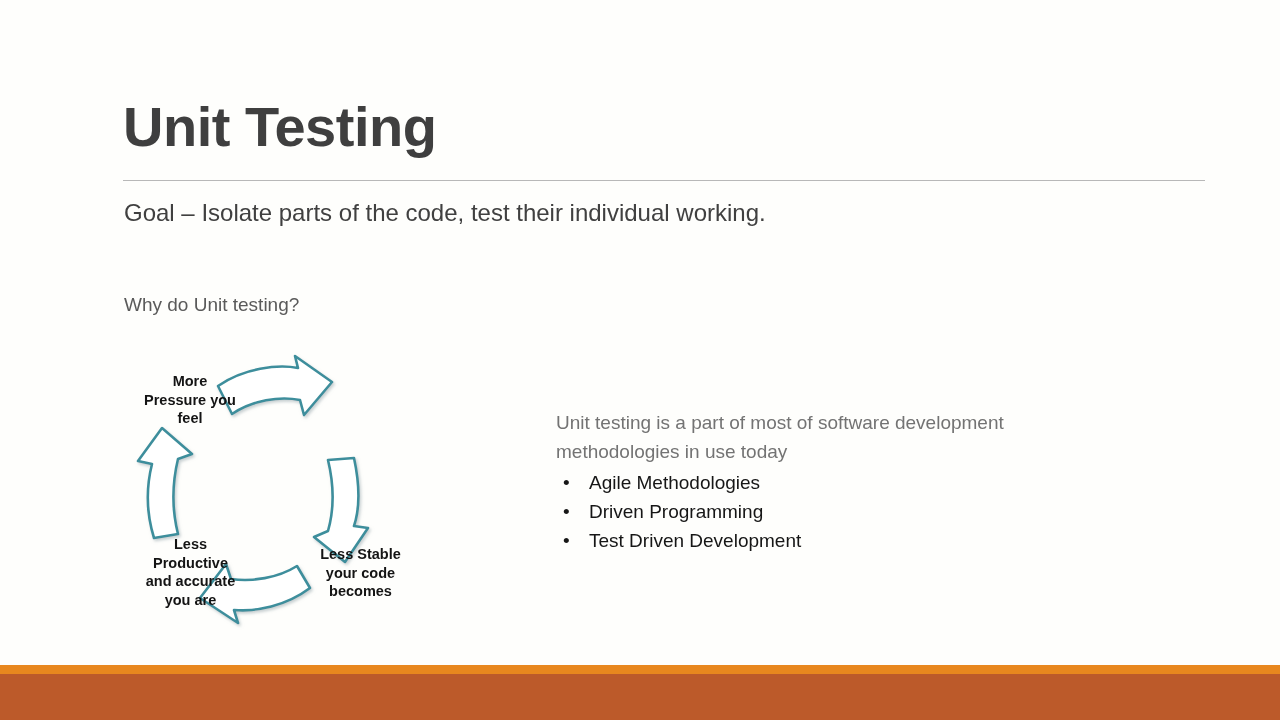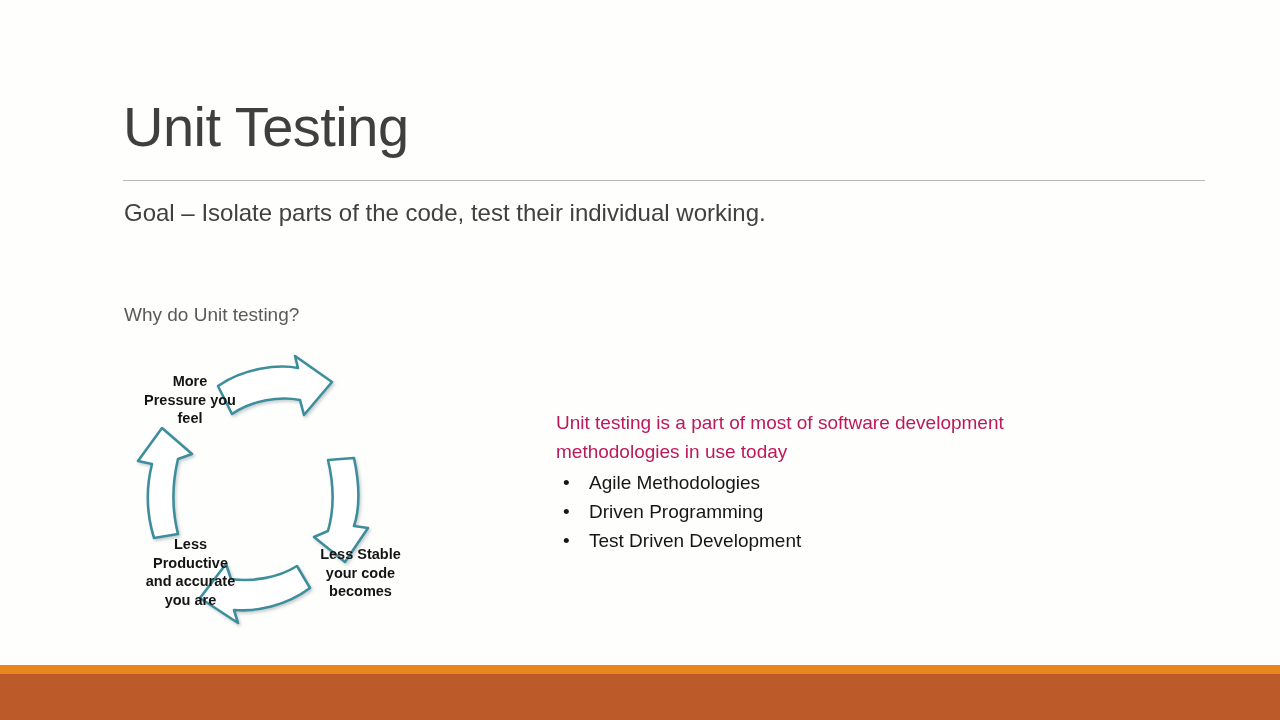--- a/index.html
+++ b/index.html
@@ -15,21 +15,21 @@
     position:relative;
     width:1280px; height:720px;
     background:#FEFEFC;
   }
 
   
   #title {
     position:absolute;
     left:123px; top:98px;
     font-size:56px;
-    font-weight:400;
+    font-weight:700;
     color:#3F3F3F;
     letter-spacing:-0.5px;
     line-height:1.05;
     white-space:nowrap;
   }
 
   #title-rule {
     position:absolute;
     left:123px; top:180px;
     width:1082px; height:1px;
@@ -40,21 +40,21 @@
   #goal-line {
     position:absolute;
     left:124px; top:199px;
     font-size:24px;
     color:#404040;
     white-space:nowrap;
   }
 
   #why-line {
     position:absolute;
-    left:124px; top:304px;
+    left:124px; top:294px;
     font-size:19px;
     color:#5A5A5A;
     white-space:nowrap;
   }
 
   
   #cycle {
     position:absolute;
     left:92px; top:340px;
     width:345px; height:300px;
@@ -76,21 +76,21 @@
   #lbl-less-prod  { left:6px;   top:195px; width:185px; }
 
   
   #right-col {
     position:absolute;
     left:556px; top:409px;
     width:560px;
   }
   #rc-intro {
     font-size:19px;
-    color:#be185d;
+    color:#737373;
     line-height:1.52;
     width:540px;
   }
   #rc-list { list-style:none; margin-top:2px; }
   #rc-list li {
     font-size:19px;
     color:#161616;
     line-height:1.52;
     position:relative;
     padding-left:33px;

